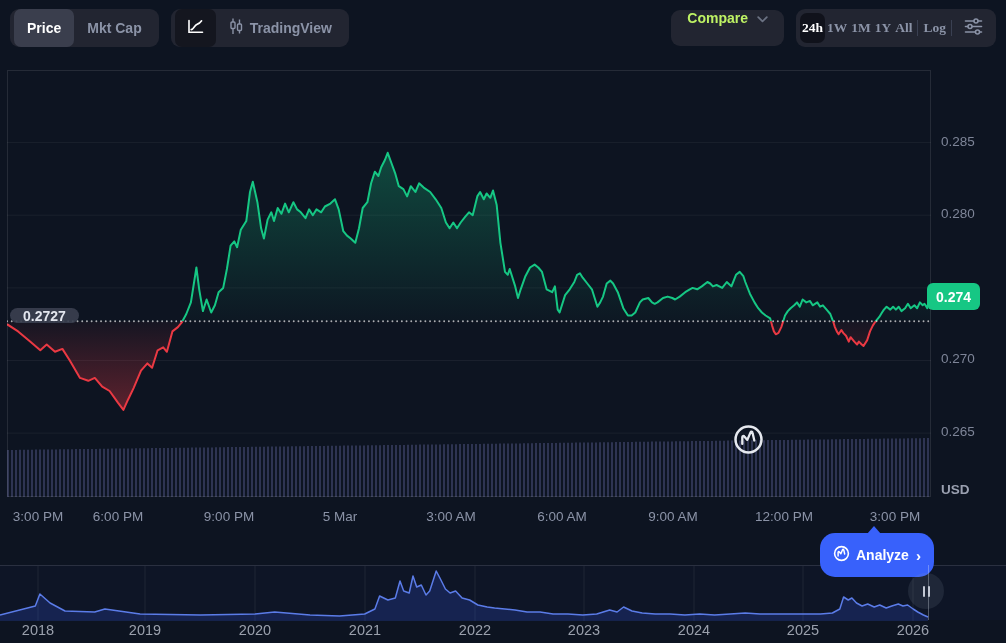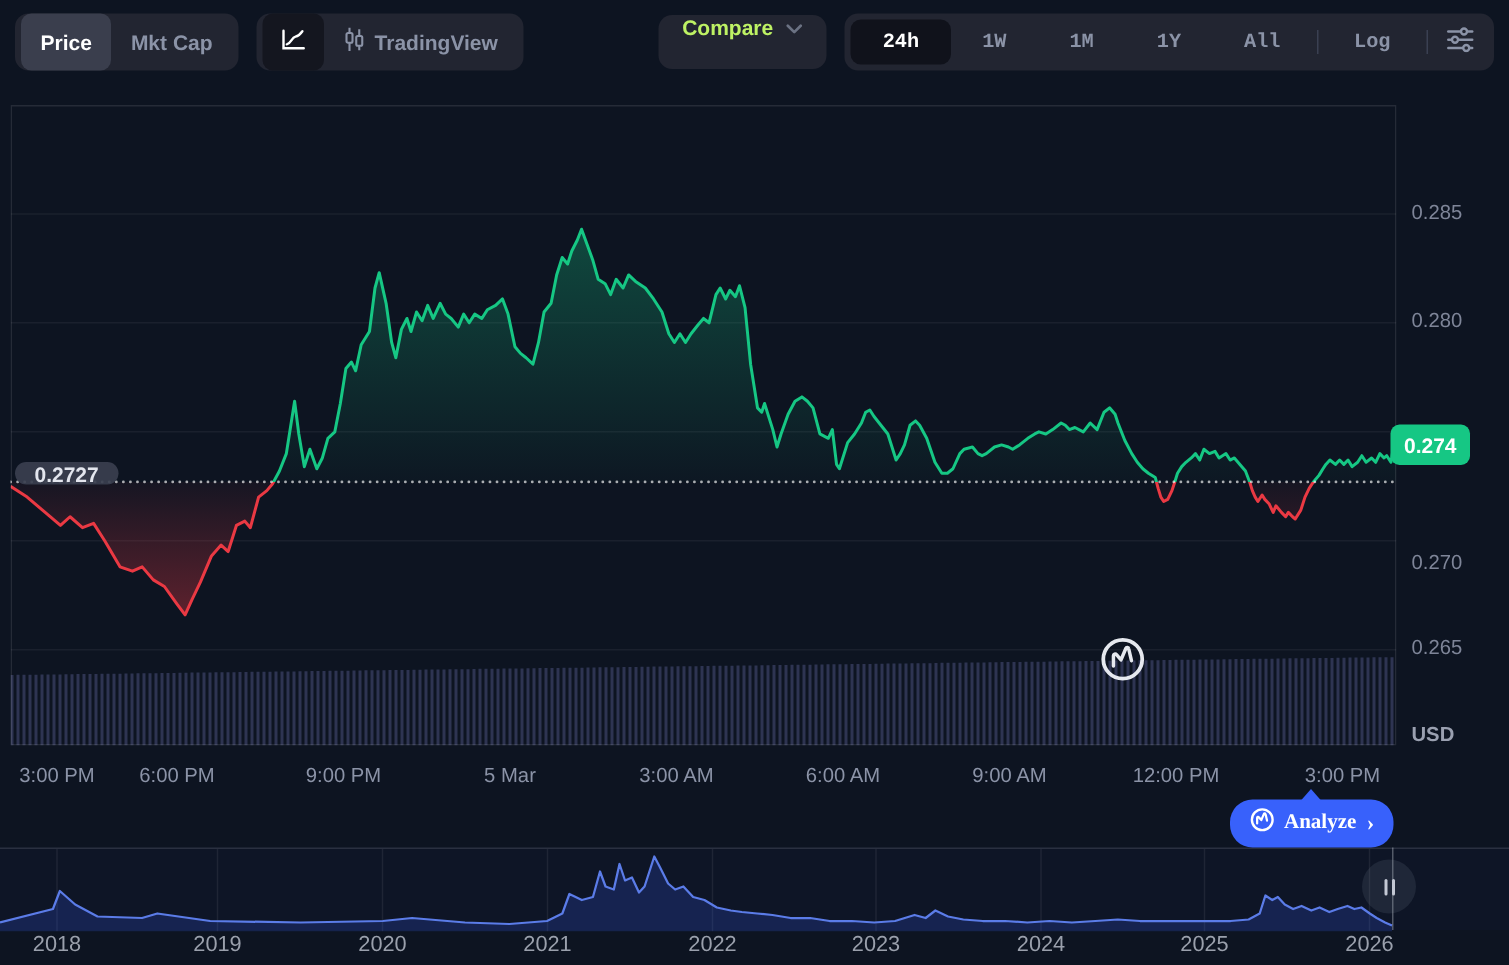--- a/index.html
+++ b/index.html
@@ -12,41 +12,41 @@
   .group { display:flex; align-items:center; background:#222531; border-radius:9px; padding:4px; height:38px; }
   .chip { border:none; background:transparent; color:#8b93a7; font-family:inherit; font-size:14px; font-weight:700;
           height:38px; padding:0 13px; border-radius:7px; cursor:pointer; display:flex; align-items:center; gap:7px; }
   .chip.lit   { background:#3a3e4d; color:#fff; }
   .chip.dark  { background:#14161f; color:#fff; }
   .gap12 { width:12px; } .spacer { flex:1; }
   .icon-chip { padding:0 12px; }
   .compare-btn { border:none; cursor:pointer; background:#222531; color:#bef264; font-family:inherit; font-weight:700;
                  font-size:14px; height:36px; padding:0 16px; border-radius:9px; display:flex; align-items:flex-start; gap:9px; }
   .ranges { height:38px; }
-  .range-chip { border:none; background:transparent; color:#8b93a7; font-family:Liberation Mono, monospace; font-size:13.5px; font-weight:700;
-                height:30px; padding:0 21px; border-radius:7px; cursor:pointer; }
+  .range-chip { border:none; background:transparent; color:#8b93a7; font-family:Liberation Serif, serif; font-size:13.5px; font-weight:700;
+                height:30px; padding:0 2px; border-radius:7px; cursor:pointer; }
   .range-chip.active { background:#10121b; color:#fff; }
   .vdiv { width:1px; height:16px; background:#3a4052; margin:0 3px; }
   .sliders-btn { border:none; background:transparent; cursor:pointer; padding:0 9px; height:30px; display:flex; align-items:center; }
 
   
   .main-chart-svg { position:absolute; left:7px; top:70px; }
   .y-label { position:absolute; left:941px; font-size:13.5px; color:#7e8598; font-weight:400; }
   .usd-label { position:absolute; left:941px; top:482px; font-size:13.5px; color:#9aa0b0; font-weight:700; }
   .x-label { position:absolute; top:509px; transform:translateX(-50%); font-size:13.5px; color:#8b93a7; white-space:nowrap; }
   .baseline-pill { position:absolute; left:10px; top:308px; height:15px; padding:0 13px; background:rgba(58,63,79,.92);
                    border-radius:8px; display:flex; align-items:center; font-size:14px; font-weight:700; color:#e3e6ee; z-index:4; }
   .price-badge { position:absolute; left:927px; top:283px; width:53px; height:27px; background:#16c784; border-radius:6px;
                  display:flex; align-items:center; justify-content:center; font-size:14px; font-weight:700; color:#fff; z-index:4; }
   .watermark { position:absolute; left:733px; top:424px; display:flex; align-items:center; gap:8px; z-index:3; }
   .watermark-text { font-size:21px; font-weight:700; color:rgba(238,241,247,.96); letter-spacing:.2px; }
 
   
-  .analyze-btn { position:absolute; left:820px; top:533px; height:32px; padding:0 13px; background:#3861fb; border:none;
-                 border-radius:15px; color:#fff; font-family:Liberation Serif, serif; font-size:14px; font-weight:700; display:flex;
+  .analyze-btn { position:absolute; left:820px; top:533px; height:44px; padding:0 13px; background:#3861fb; border:none;
+                 border-radius:15px; color:#fff; font-family:Liberation Sans, sans-serif; font-size:14px; font-weight:700; display:flex;
                  align-items:center; gap:6px; cursor:pointer; z-index:5; }
   .analyze-btn::before { content:""; position:absolute; top:-7px; left:47px; border-left:7px solid transparent;
                          border-right:7px solid transparent; border-bottom:8px solid #3861fb; }
   .analyze-chev { font-size:15px; font-weight:700; margin-left:1px; }
 
   
   .navigator { position:absolute; left:0; top:565px; width:1006px; height:55px; border-top:1px solid #2a3040; background:#0e1526; }
   .nav-handle { position:absolute; left:908px; top:573px; width:36px; height:36px; border-radius:50%;
                 background:rgba(150,160,180,.13); display:flex; align-items:center; justify-content:center; gap:3px; cursor:ew-resize; z-index:6; }
   .nav-handle span { width:2px; height:11px; background:#c3c8d4; border-radius:1px; }
@@ -147,21 +147,21 @@
 <path d="M0.0 254.2L11.1 261.4L23.1 271.6L33.3 280.3L39.7 274.5L48.0 281.8L55.4 278.9L62.8 290.5L73.0 307.9L81.3 310.8L87.8 307.9L95.2 316.6L102.6 321.0L110.9 332.6L116.4 339.9L121.0 329.7L126.6 318.1L134.0 300.6L140.4 293.4L145.1 297.7L150.6 280.3L156.2 277.4L159.9 281.8L165.4 261.4L170.9 257.1L174.6 252.7L179.3 244.0L183.9 232.4L189.4 197.5L192.2 219.3L195.9 241.1L199.6 229.5L204.2 242.5L207.9 235.3L211.6 222.2L216.2 217.9L219.9 199.0L223.6 175.7L227.3 171.4L230.1 177.2L233.8 159.8L239.3 151.0L243.0 122.0L245.8 111.8L250.4 132.2L254.1 158.3L256.9 168.5L260.6 149.6L264.3 142.3L267.0 151.0L270.7 138.0L274.4 143.8L278.1 133.6L281.8 142.3L286.4 132.2L290.1 139.4L293.8 142.3L298.5 148.1L302.1 139.4L305.8 145.2L309.5 139.4L314.2 142.3L317.9 136.5L323.4 133.6L328.0 129.3L331.7 139.4L336.3 161.2L340.0 165.6L343.7 168.5L348.3 172.8L352.0 158.3L355.7 138.0L360.4 132.2L364.1 113.3L367.8 101.7L371.4 106.0L374.2 97.3L377.9 90.0L380.7 82.8L384.4 93.0L388.1 103.1L391.8 116.2L396.4 119.1L400.1 126.4L403.8 116.2L408.4 122.0L412.1 113.3L416.7 117.6L423.2 122.0L428.7 129.3L434.3 138.0L438.9 152.5L442.6 158.3L446.3 152.5L450.0 158.3L453.7 152.5L458.3 146.7L462.0 142.3L465.7 145.2L470.3 126.4L473.1 122.0L476.8 129.3L479.6 123.5L483.3 127.8L486.0 120.5L489.7 135.1L493.4 172.8L498.0 201.9L500.8 204.8L502.7 199.0L508.2 216.4L511.0 228.0L513.7 219.3L518.4 206.2L523.0 197.5L527.6 194.6L531.3 197.5L535.0 201.9L539.6 219.3L545.2 222.2L547.9 216.4L550.7 239.6L552.6 242.5L558.1 225.1L562.7 219.3L567.3 212.0L570.1 204.8L572.9 203.3L575.7 207.7L580.3 213.5L584.9 219.3L590.4 236.7L593.2 232.4L596.0 226.6L599.7 213.5L603.4 210.6L606.1 213.5L610.8 222.2L616.3 238.2L620.9 245.5L624.6 245.5L628.3 242.5L632.9 232.4L635.7 229.5L641.3 228.0L645.0 232.4L647.7 233.8L650.5 232.4L656.0 228.0L660.7 226.6L665.3 228.0L668.1 229.5L672.7 226.6L678.2 222.2L682.8 219.3L685.6 217.9L690.2 219.3L694.8 216.4L700.4 212.0L703.2 213.5L705.9 216.4L709.6 215.0L715.2 217.9L719.8 212.0L724.4 216.4L729.0 204.8L732.7 201.9L736.4 206.2L738.3 212.0L742.9 223.7L747.5 232.4L751.2 238.2L754.9 242.5L758.6 245.5L763.2 248.4L765.1 255.6L766.9 261.4L768.8 264.3L771.5 262.9L774.3 257.1L776.2 251.3L778.0 245.5L780.8 241.1L783.6 238.2L787.2 235.3L790.0 232.4L792.8 236.7L795.6 229.5L799.3 232.4L803.0 230.9L805.7 235.3L810.3 232.4L813.1 236.7L815.9 235.3L819.6 239.6L823.3 244.0L826.1 251.3L827.9 257.1L829.8 261.4L831.6 264.3L834.4 260.0L836.2 262.9L839.0 265.8L841.8 271.6L843.6 267.2L847.3 271.6L850.1 274.5L851.9 271.6L854.7 274.5L856.5 276.0L860.2 270.1L863.0 261.4L865.8 255.6L868.6 251.3L872.3 246.9L875.0 242.5L876.9 239.6L879.6 236.7L883.3 239.6L886.1 236.7L888.9 239.6L891.7 236.7L894.4 241.1L898.1 238.2L900.9 233.8L903.7 238.2L907.4 235.3L910.1 238.2L912.9 232.4L915.7 235.3L917.5 233.8L920.3 238.2L922.2 226.6L924.0 226.6L924 251.3L0 251.3Z" fill="url(#rGrad)" clip-path="url(#clipDn)"></path>
 <path d="M0.0 254.2L11.1 261.4L23.1 271.6L33.3 280.3L39.7 274.5L48.0 281.8L55.4 278.9L62.8 290.5L73.0 307.9L81.3 310.8L87.8 307.9L95.2 316.6L102.6 321.0L110.9 332.6L116.4 339.9L121.0 329.7L126.6 318.1L134.0 300.6L140.4 293.4L145.1 297.7L150.6 280.3L156.2 277.4L159.9 281.8L165.4 261.4L170.9 257.1L174.6 252.7L179.3 244.0L183.9 232.4L189.4 197.5L192.2 219.3L195.9 241.1L199.6 229.5L204.2 242.5L207.9 235.3L211.6 222.2L216.2 217.9L219.9 199.0L223.6 175.7L227.3 171.4L230.1 177.2L233.8 159.8L239.3 151.0L243.0 122.0L245.8 111.8L250.4 132.2L254.1 158.3L256.9 168.5L260.6 149.6L264.3 142.3L267.0 151.0L270.7 138.0L274.4 143.8L278.1 133.6L281.8 142.3L286.4 132.2L290.1 139.4L293.8 142.3L298.5 148.1L302.1 139.4L305.8 145.2L309.5 139.4L314.2 142.3L317.9 136.5L323.4 133.6L328.0 129.3L331.7 139.4L336.3 161.2L340.0 165.6L343.7 168.5L348.3 172.8L352.0 158.3L355.7 138.0L360.4 132.2L364.1 113.3L367.8 101.7L371.4 106.0L374.2 97.3L377.9 90.0L380.7 82.8L384.4 93.0L388.1 103.1L391.8 116.2L396.4 119.1L400.1 126.4L403.8 116.2L408.4 122.0L412.1 113.3L416.7 117.6L423.2 122.0L428.7 129.3L434.3 138.0L438.9 152.5L442.6 158.3L446.3 152.5L450.0 158.3L453.7 152.5L458.3 146.7L462.0 142.3L465.7 145.2L470.3 126.4L473.1 122.0L476.8 129.3L479.6 123.5L483.3 127.8L486.0 120.5L489.7 135.1L493.4 172.8L498.0 201.9L500.8 204.8L502.7 199.0L508.2 216.4L511.0 228.0L513.7 219.3L518.4 206.2L523.0 197.5L527.6 194.6L531.3 197.5L535.0 201.9L539.6 219.3L545.2 222.2L547.9 216.4L550.7 239.6L552.6 242.5L558.1 225.1L562.7 219.3L567.3 212.0L570.1 204.8L572.9 203.3L575.7 207.7L580.3 213.5L584.9 219.3L590.4 236.7L593.2 232.4L596.0 226.6L599.7 213.5L603.4 210.6L606.1 213.5L610.8 222.2L616.3 238.2L620.9 245.5L624.6 245.5L628.3 242.5L632.9 232.4L635.7 229.5L641.3 228.0L645.0 232.4L647.7 233.8L650.5 232.4L656.0 228.0L660.7 226.6L665.3 228.0L668.1 229.5L672.7 226.6L678.2 222.2L682.8 219.3L685.6 217.9L690.2 219.3L694.8 216.4L700.4 212.0L703.2 213.5L705.9 216.4L709.6 215.0L715.2 217.9L719.8 212.0L724.4 216.4L729.0 204.8L732.7 201.9L736.4 206.2L738.3 212.0L742.9 223.7L747.5 232.4L751.2 238.2L754.9 242.5L758.6 245.5L763.2 248.4L765.1 255.6L766.9 261.4L768.8 264.3L771.5 262.9L774.3 257.1L776.2 251.3L778.0 245.5L780.8 241.1L783.6 238.2L787.2 235.3L790.0 232.4L792.8 236.7L795.6 229.5L799.3 232.4L803.0 230.9L805.7 235.3L810.3 232.4L813.1 236.7L815.9 235.3L819.6 239.6L823.3 244.0L826.1 251.3L827.9 257.1L829.8 261.4L831.6 264.3L834.4 260.0L836.2 262.9L839.0 265.8L841.8 271.6L843.6 267.2L847.3 271.6L850.1 274.5L851.9 271.6L854.7 274.5L856.5 276.0L860.2 270.1L863.0 261.4L865.8 255.6L868.6 251.3L872.3 246.9L875.0 242.5L876.9 239.6L879.6 236.7L883.3 239.6L886.1 236.7L888.9 239.6L891.7 236.7L894.4 241.1L898.1 238.2L900.9 233.8L903.7 238.2L907.4 235.3L910.1 238.2L912.9 232.4L915.7 235.3L917.5 233.8L920.3 238.2L922.2 226.6L924.0 226.6" fill="none" stroke="#16c784" stroke-width="2" stroke-linejoin="round" clip-path="url(#clipUp)"></path>
 <path d="M0.0 254.2L11.1 261.4L23.1 271.6L33.3 280.3L39.7 274.5L48.0 281.8L55.4 278.9L62.8 290.5L73.0 307.9L81.3 310.8L87.8 307.9L95.2 316.6L102.6 321.0L110.9 332.6L116.4 339.9L121.0 329.7L126.6 318.1L134.0 300.6L140.4 293.4L145.1 297.7L150.6 280.3L156.2 277.4L159.9 281.8L165.4 261.4L170.9 257.1L174.6 252.7L179.3 244.0L183.9 232.4L189.4 197.5L192.2 219.3L195.9 241.1L199.6 229.5L204.2 242.5L207.9 235.3L211.6 222.2L216.2 217.9L219.9 199.0L223.6 175.7L227.3 171.4L230.1 177.2L233.8 159.8L239.3 151.0L243.0 122.0L245.8 111.8L250.4 132.2L254.1 158.3L256.9 168.5L260.6 149.6L264.3 142.3L267.0 151.0L270.7 138.0L274.4 143.8L278.1 133.6L281.8 142.3L286.4 132.2L290.1 139.4L293.8 142.3L298.5 148.1L302.1 139.4L305.8 145.2L309.5 139.4L314.2 142.3L317.9 136.5L323.4 133.6L328.0 129.3L331.7 139.4L336.3 161.2L340.0 165.6L343.7 168.5L348.3 172.8L352.0 158.3L355.7 138.0L360.4 132.2L364.1 113.3L367.8 101.7L371.4 106.0L374.2 97.3L377.9 90.0L380.7 82.8L384.4 93.0L388.1 103.1L391.8 116.2L396.4 119.1L400.1 126.4L403.8 116.2L408.4 122.0L412.1 113.3L416.7 117.6L423.2 122.0L428.7 129.3L434.3 138.0L438.9 152.5L442.6 158.3L446.3 152.5L450.0 158.3L453.7 152.5L458.3 146.7L462.0 142.3L465.7 145.2L470.3 126.4L473.1 122.0L476.8 129.3L479.6 123.5L483.3 127.8L486.0 120.5L489.7 135.1L493.4 172.8L498.0 201.9L500.8 204.8L502.7 199.0L508.2 216.4L511.0 228.0L513.7 219.3L518.4 206.2L523.0 197.5L527.6 194.6L531.3 197.5L535.0 201.9L539.6 219.3L545.2 222.2L547.9 216.4L550.7 239.6L552.6 242.5L558.1 225.1L562.7 219.3L567.3 212.0L570.1 204.8L572.9 203.3L575.7 207.7L580.3 213.5L584.9 219.3L590.4 236.7L593.2 232.4L596.0 226.6L599.7 213.5L603.4 210.6L606.1 213.5L610.8 222.2L616.3 238.2L620.9 245.5L624.6 245.5L628.3 242.5L632.9 232.4L635.7 229.5L641.3 228.0L645.0 232.4L647.7 233.8L650.5 232.4L656.0 228.0L660.7 226.6L665.3 228.0L668.1 229.5L672.7 226.6L678.2 222.2L682.8 219.3L685.6 217.9L690.2 219.3L694.8 216.4L700.4 212.0L703.2 213.5L705.9 216.4L709.6 215.0L715.2 217.9L719.8 212.0L724.4 216.4L729.0 204.8L732.7 201.9L736.4 206.2L738.3 212.0L742.9 223.7L747.5 232.4L751.2 238.2L754.9 242.5L758.6 245.5L763.2 248.4L765.1 255.6L766.9 261.4L768.8 264.3L771.5 262.9L774.3 257.1L776.2 251.3L778.0 245.5L780.8 241.1L783.6 238.2L787.2 235.3L790.0 232.4L792.8 236.7L795.6 229.5L799.3 232.4L803.0 230.9L805.7 235.3L810.3 232.4L813.1 236.7L815.9 235.3L819.6 239.6L823.3 244.0L826.1 251.3L827.9 257.1L829.8 261.4L831.6 264.3L834.4 260.0L836.2 262.9L839.0 265.8L841.8 271.6L843.6 267.2L847.3 271.6L850.1 274.5L851.9 271.6L854.7 274.5L856.5 276.0L860.2 270.1L863.0 261.4L865.8 255.6L868.6 251.3L872.3 246.9L875.0 242.5L876.9 239.6L879.6 236.7L883.3 239.6L886.1 236.7L888.9 239.6L891.7 236.7L894.4 241.1L898.1 238.2L900.9 233.8L903.7 238.2L907.4 235.3L910.1 238.2L912.9 232.4L915.7 235.3L917.5 233.8L920.3 238.2L922.2 226.6L924.0 226.6" fill="none" stroke="#ea3943" stroke-width="2" stroke-linejoin="round" clip-path="url(#clipDn)"></path>
 <line x1="0" y1="251.26190476190467" x2="924" y2="251.26190476190467" stroke="rgba(255,255,255,.65)" stroke-width="1.8" stroke-dasharray="0.1 4.6" stroke-linecap="round"></line>
 <rect x="0.5" y="0.5" width="923" height="426" fill="none" stroke="rgba(255,255,255,.10)"></rect>
     </svg>
 
   <div id="yAxis">
       <div class="y-label" style="top: 134px;">0.285</div>
       <div class="y-label" style="top: 206px;">0.280</div>
-      <div class="y-label" style="top: 351px; margin-top: 16px;">0.270</div>
+      <div class="y-label" style="top: 351px;">0.270</div>
       <div class="y-label" style="top: 424px;">0.265</div>
     </div>
   <div class="usd-label">USD</div>
   <div id="xAxis">
       <div class="x-label" style="left: 38px;">3:00 PM</div>
       <div class="x-label" style="left: 118px;">6:00 PM</div>
       <div class="x-label" style="left: 229px;">9:00 PM</div>
       <div class="x-label" style="left: 340px;">5 Mar</div>
       <div class="x-label" style="left: 451px;">3:00 AM</div>
       <div class="x-label" style="left: 562px;">6:00 AM</div>

